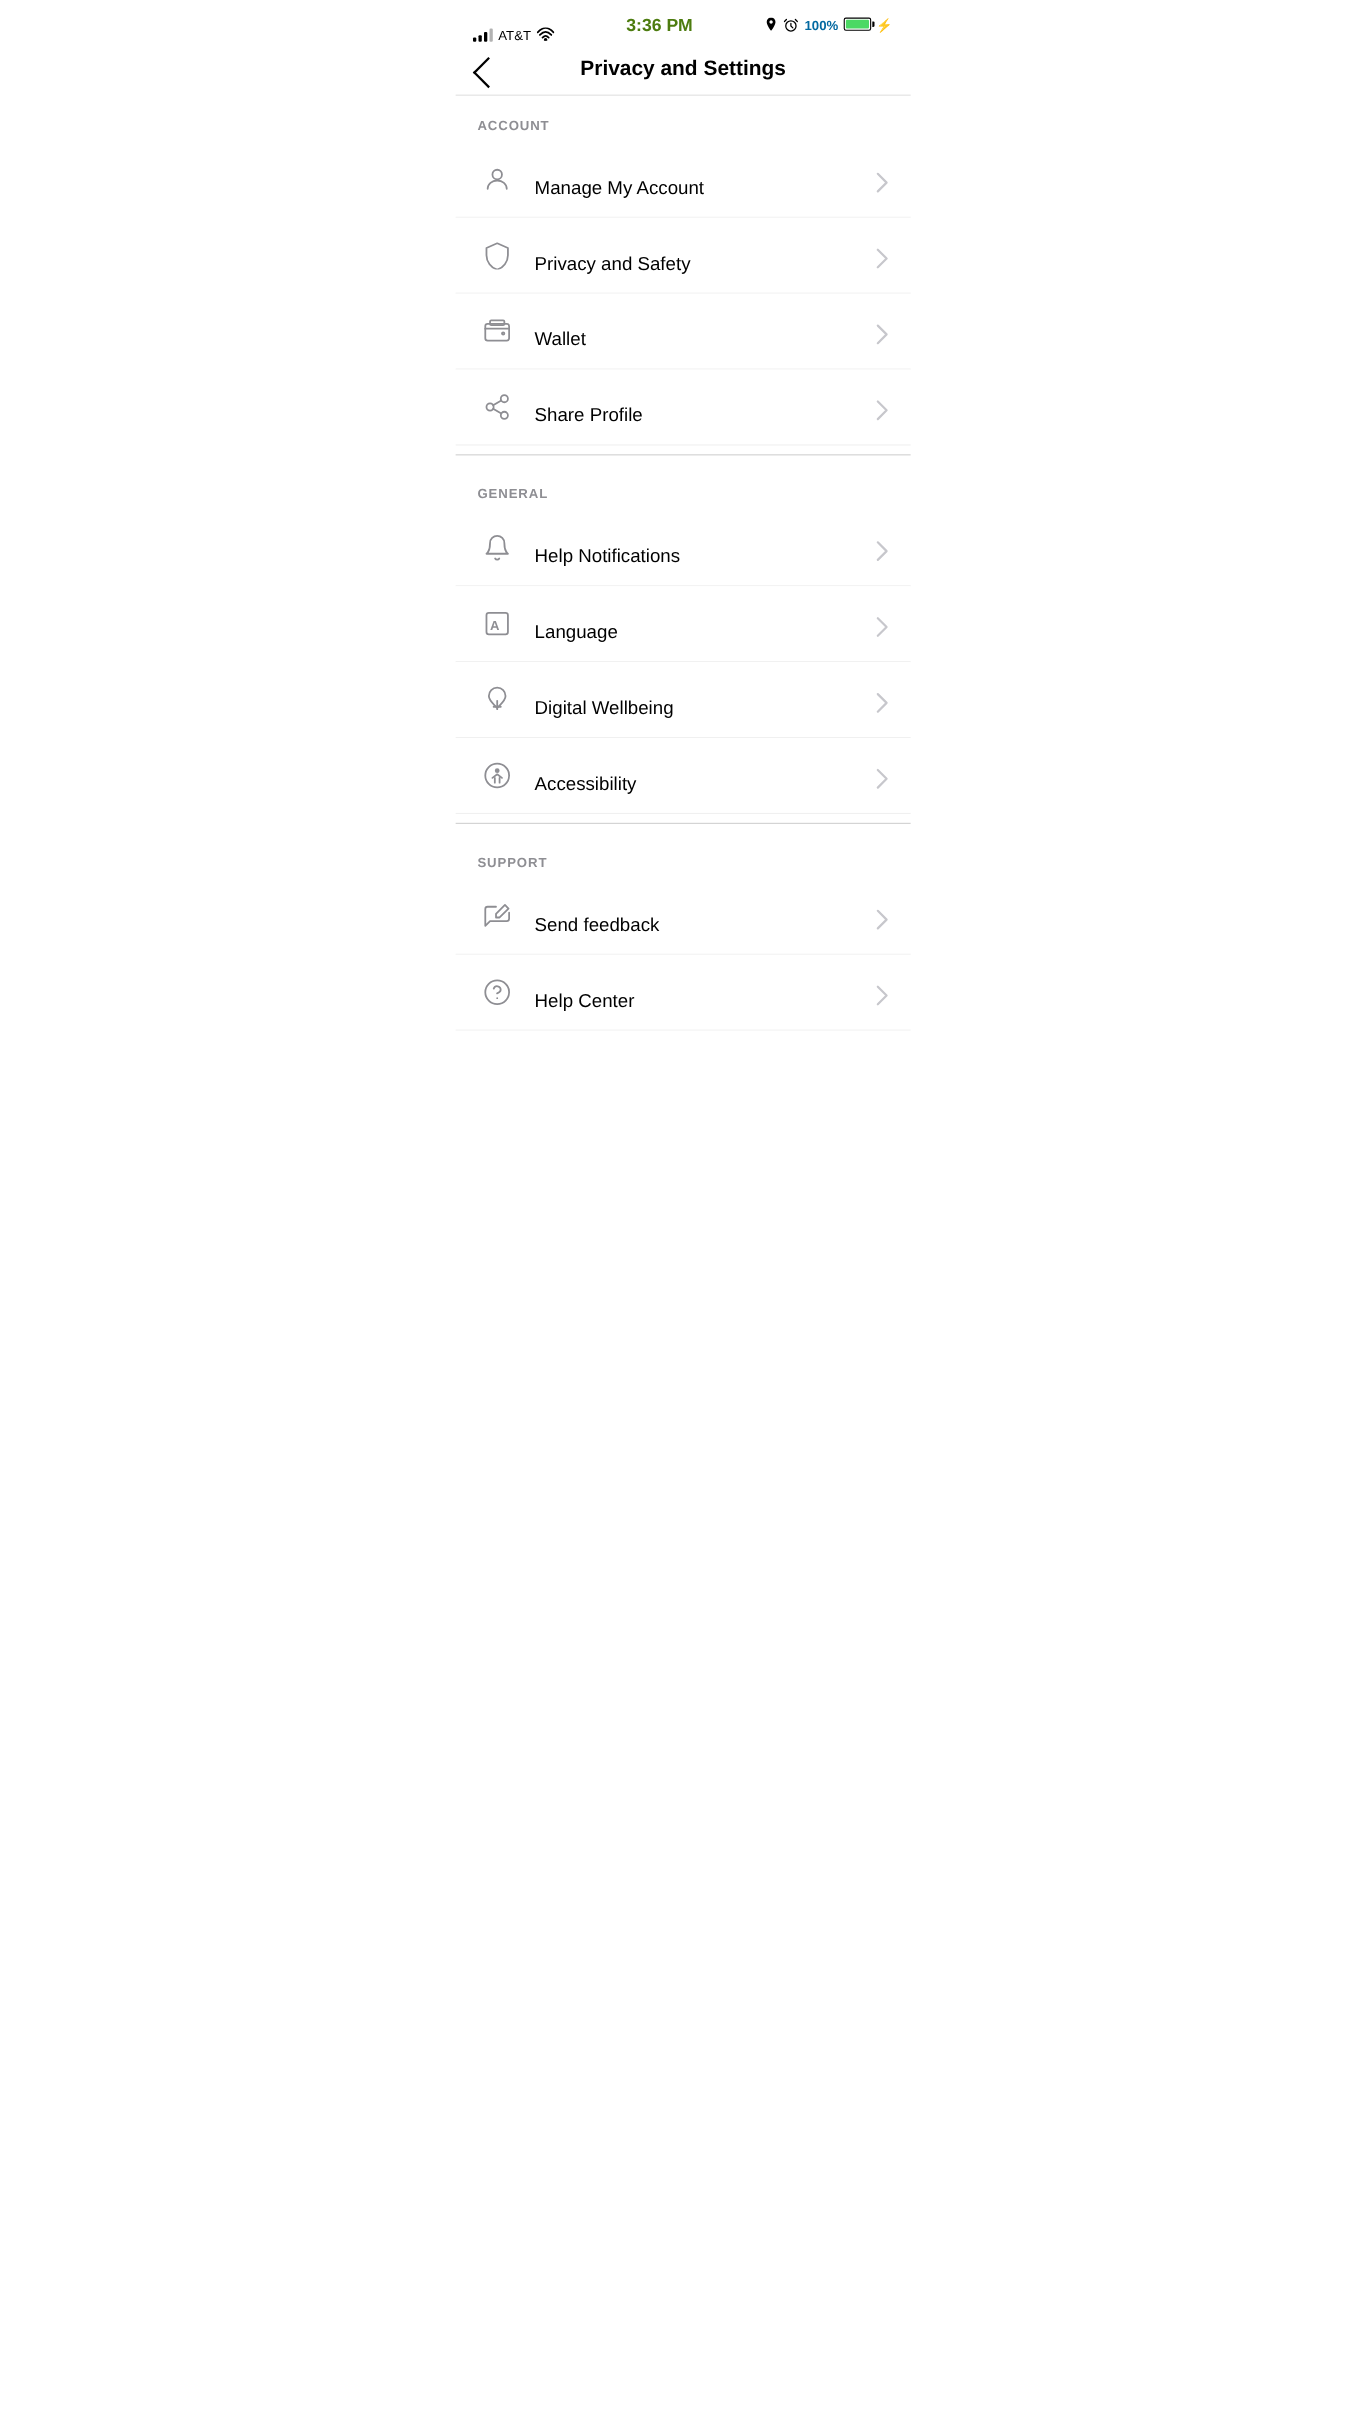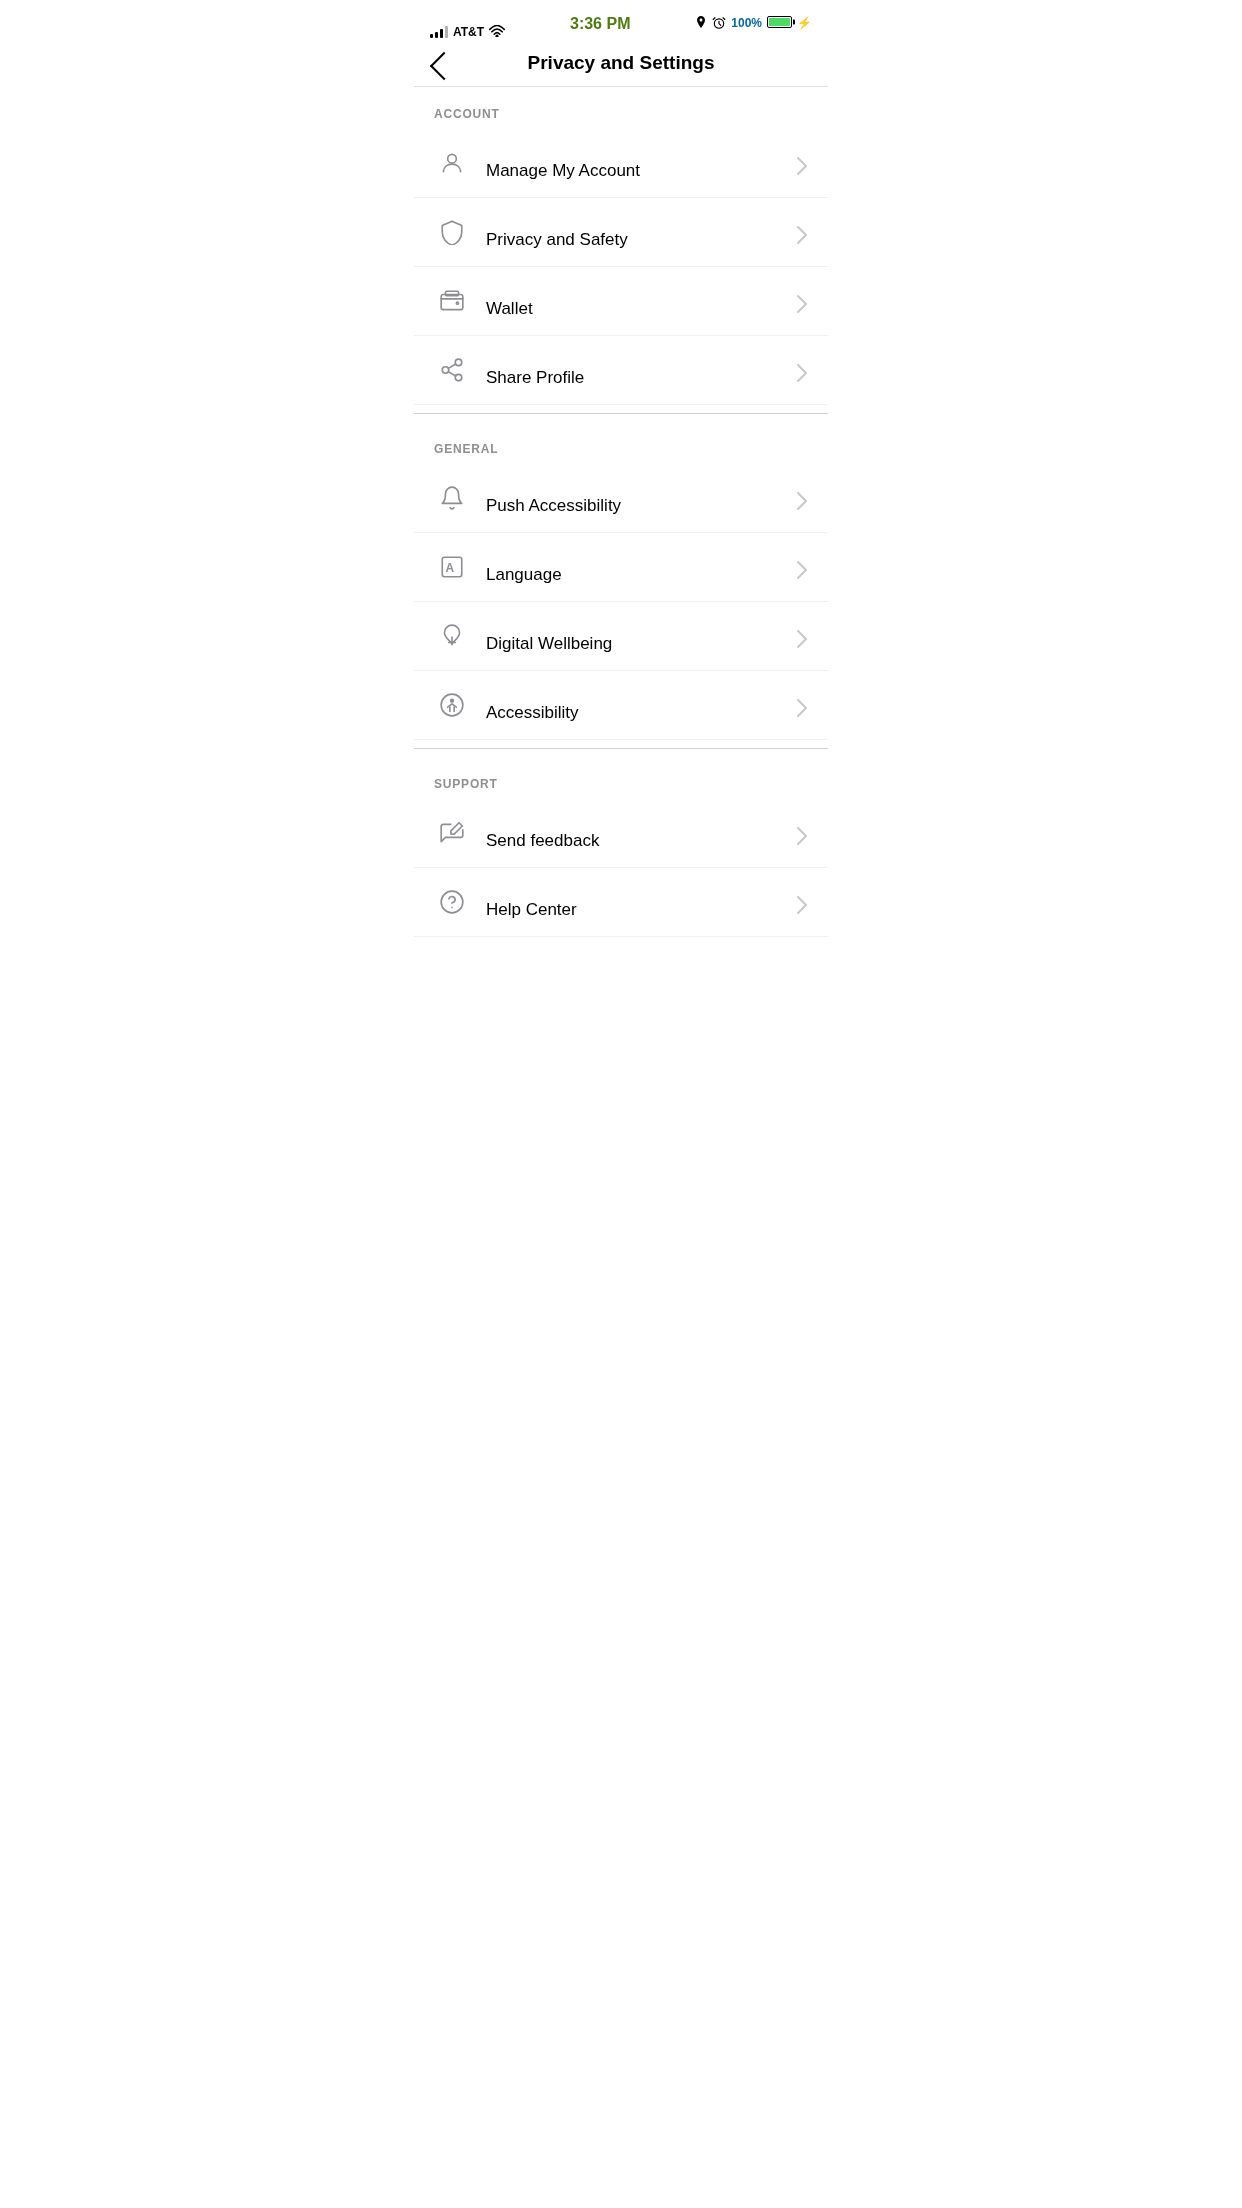--- a/index.html
+++ b/index.html
@@ -27,21 +27,21 @@
       padding: 12px 16px 8px 16px;
       height: 44px;
       background: #ffffff;
     }
 
     .status-left {
       display: flex;
       align-items: center;
       gap: 5px;
       font-size: 12px;
-      font-weight: 700;
+      font-weight: 400;
       color: #000;
       margin-top: 16px;
     }
 
     .signal-bars {
       display: flex;
       align-items: flex-end;
       gap: 2px;
       height: 12px;
     }
@@ -346,21 +346,21 @@
 <div>
   <div class="section-header">GENERAL</div>
 
   <div class="menu-item">
     <div class="menu-icon">
       <svg viewBox="0 0 24 24">
         <path d="M18 8A6 6 0 0 0 6 8c0 7-3 9-3 9h18s-3-2-3-9"></path>
         <path d="M13.73 21a2 2 0 0 1-3.46 0"></path>
       </svg>
     </div>
-    <span class="menu-label">Push Accessibility</span>
+    <span class="menu-label">Help Notifications</span>
     <div class="chevron-icon">
       <svg viewBox="0 0 12 20">
           <path d="M2 2l8 8-8 8"></path>
         </svg>
     </div>
   </div>
 
   <div class="menu-item">
     <div class="menu-icon">
       <svg viewBox="0 0 24 24">

